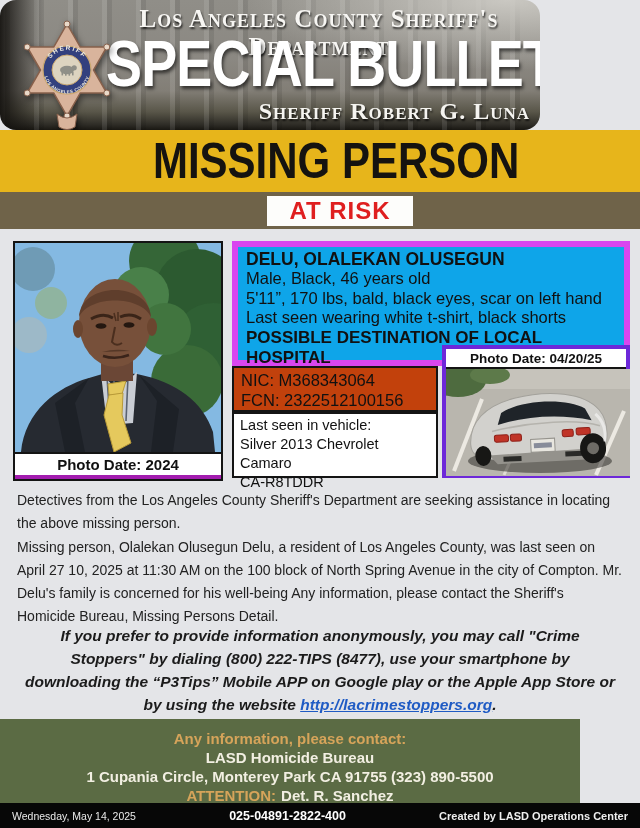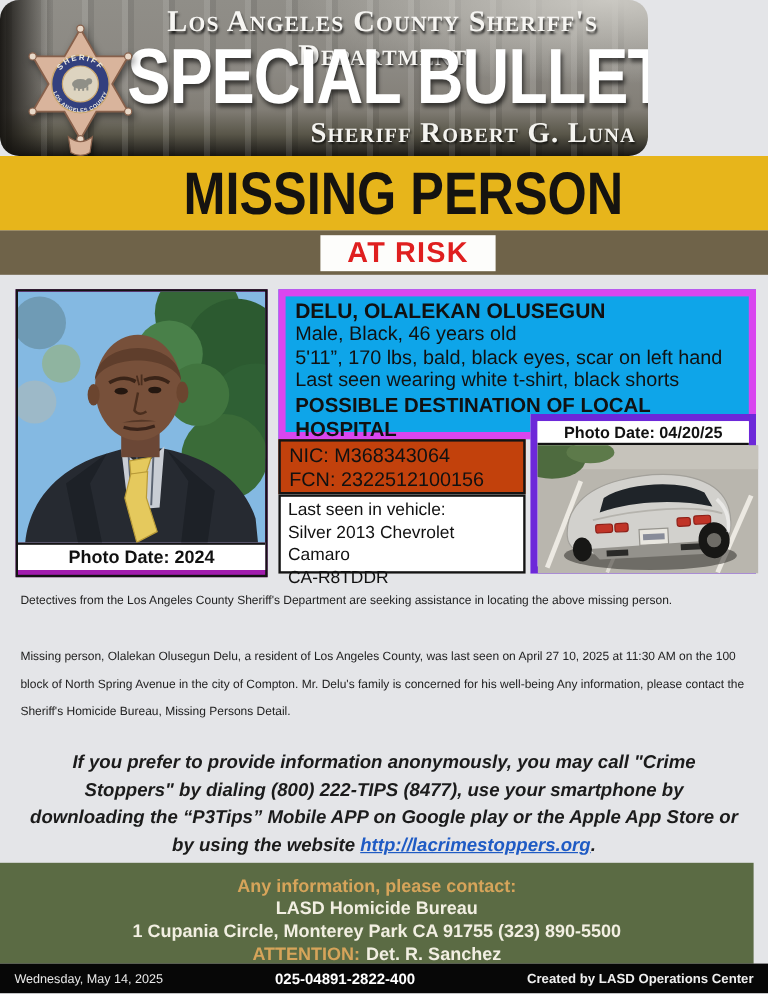--- a/index.html
+++ b/index.html
@@ -70,38 +70,38 @@
 
   .nic-box { position:absolute; left:232px; top:366px; width:206px; height:46px;
     border:2px solid #141414; background:#c2410c; padding:2px 7px; color:#111; }
   .nic-box div { font-size:16.5px; line-height:20px; }
 
   .veh-box { position:absolute; left:232px; top:412px; width:206px; height:66px;
     border:2px solid #141414; background:#fff; padding:2px 6px; color:#111; }
   .veh-box div { font-size:14.5px; line-height:19px; }
 
   .veh-photo-box { position:absolute; left:442px; top:345px; width:188px; height:133px;
-    border:6px solid #6d28d9; background:#fff; }
+    border:4px solid #6d28d9; background:#fff; }
   .veh-photo-caption { height:20px; border-bottom:2px solid #141414; background:#fff;
     display:flex; align-items:center; justify-content:center;
     font-size:13.5px; font-weight:bold; color:#111; }
   .veh-photo-box svg { display:block; }
 
   
-  .para { position:absolute; left:17px; width:608px; font-size:10px; line-height:23px; color:#222; }
+  .para { position:absolute; left:17px; width:608px; font-size:14px; line-height:23px; color:#222; }
   .para1 { top:489px; }
   .para2 { top:536px; }
   .anon-para {
     position:absolute; left:24px; top:624px; width:592px; text-align:center;
     font-size:15.5px; font-weight:bold; font-style:italic; line-height:23px; color:#1b1b1b;
   }
   .anon-para a { color:#1f5bc4; text-decoration:underline; }
 
   
-  .green-footer { position:absolute; left:0; top:719px; width:628px; height:84px;
+  .green-footer { position:absolute; left:0; top:719px; width:580px; height:84px;
     background:#5b6b44; text-align:center; padding-top:10px; }
   .green-footer div { font-size:15px; font-weight:bold; line-height:19px; }
   .gold { color:#d6a45a; }
   .cream { color:#f2efe2; }
   .attn-name { color:#f2efe2; margin-left:5px; }
 
   .black-bar { position:absolute; left:0; top:803px; width:640px; height:25px;
     background:#070707; display:flex; align-items:center; justify-content:space-between;
     padding:0 12px;gap:32px; }
   .bar-date { font-size:10.5px; color:#e9e9e9; }

